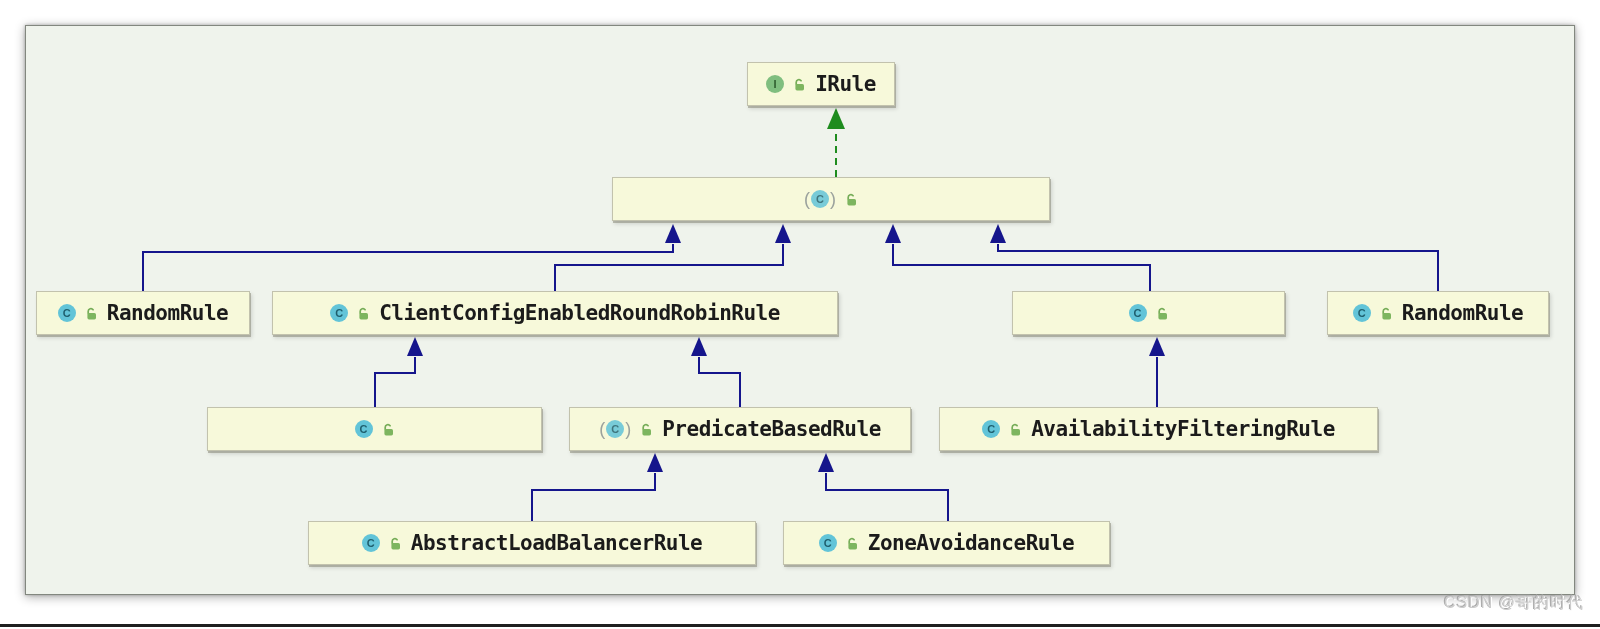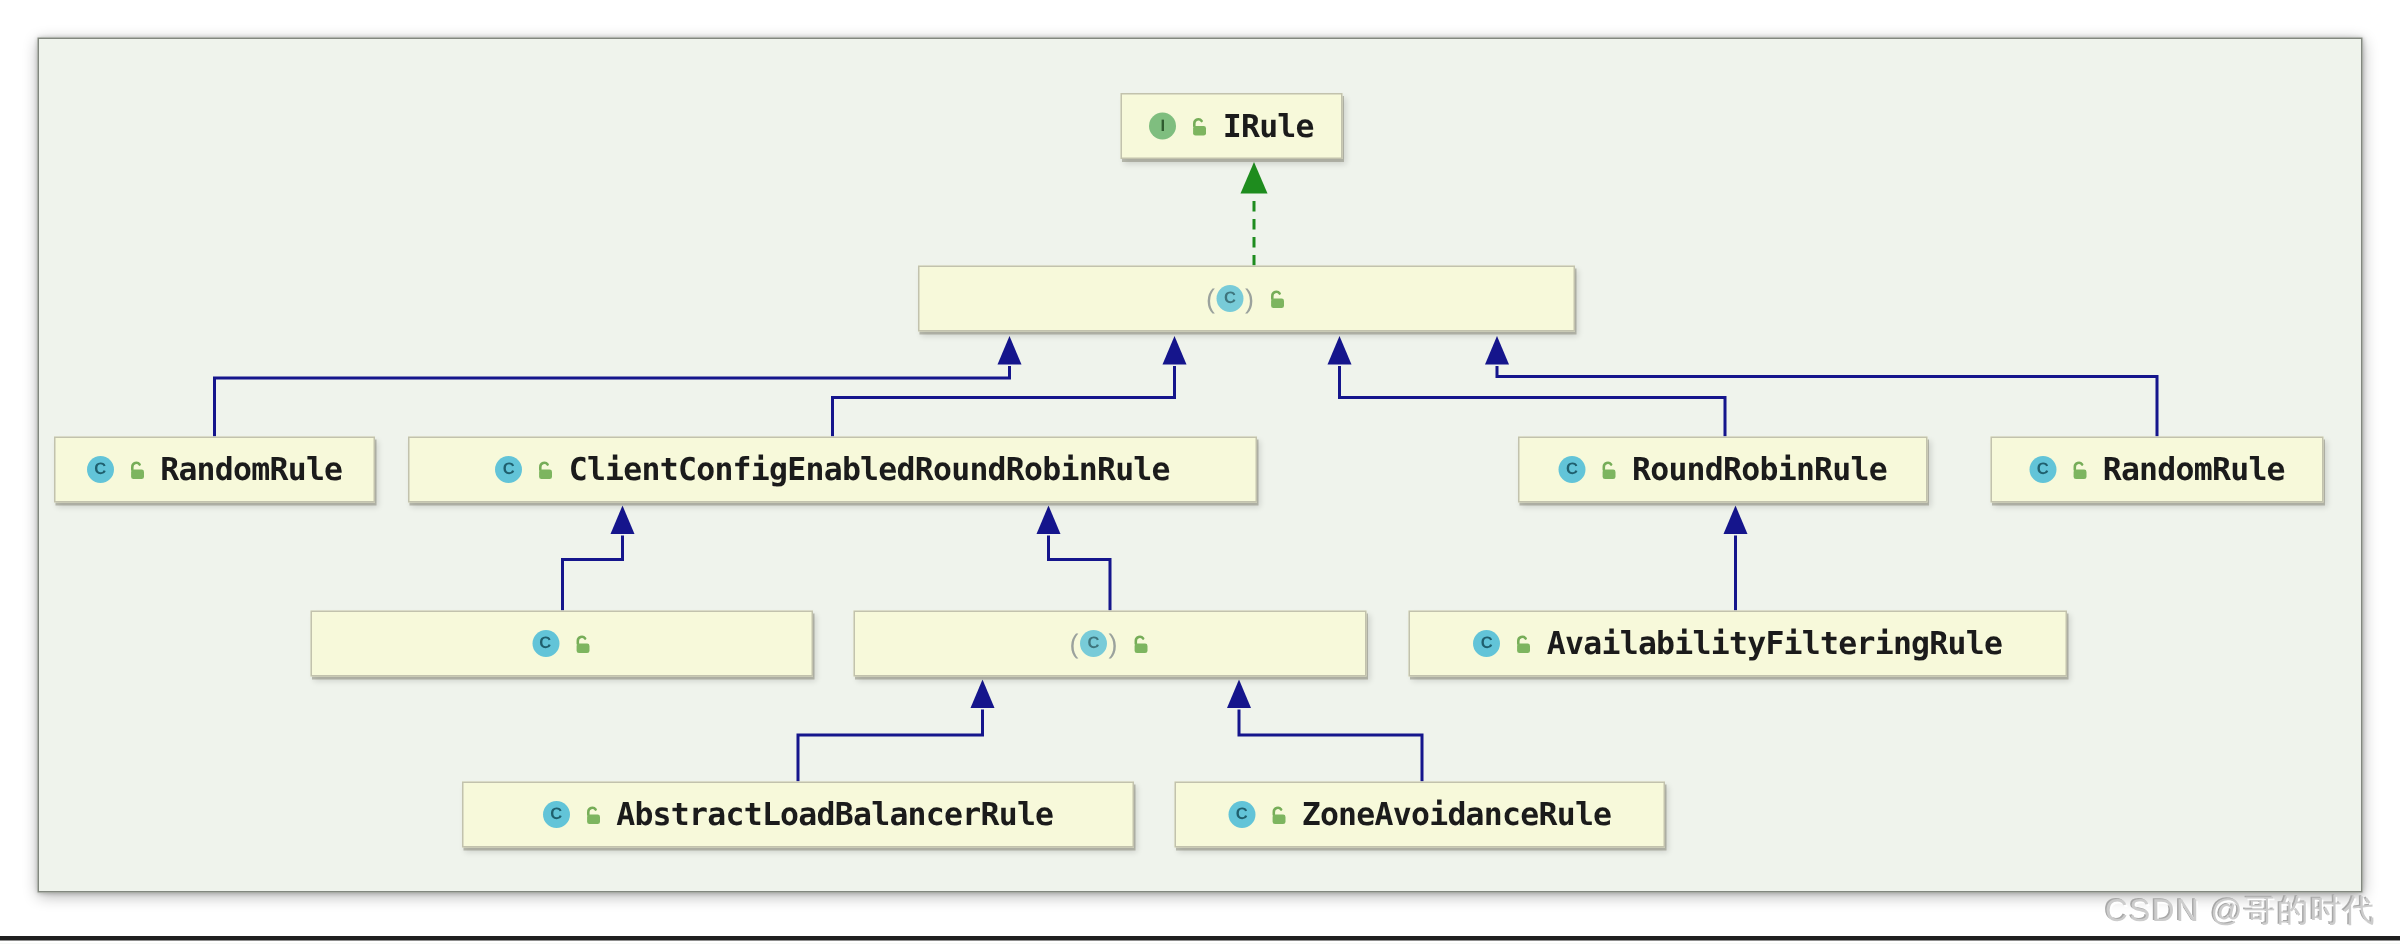--- a/index.html
+++ b/index.html
@@ -51,21 +51,21 @@
   #n-ccerr      {left:272px; top:291px; width:566px}
   #n-roundrobin {left:1012px;top:291px; width:273px}
   #n-random     {left:1327px;top:291px; width:222px}
   #n-bestavail  {left:207px; top:407px; width:335px}
   #n-predicate  {left:569px; top:407px; width:342px}
   #n-wrtr       {left:939px; top:407px; width:439px}
   #n-availfilt  {left:308px; top:521px; width:448px}
   #n-zoneavoid  {left:783px; top:521px; width:327px}
   .watermark{
     position:absolute;top:593px;right:16px;
-    font-family:"Liberation Sans",sans-serif;font-size:21px;letter-spacing:1px;
+    font-family:"Liberation Sans",sans-serif;font-size:16px;letter-spacing:1px;
     color:#cccccc;text-shadow:1px 1px 0 #ffffff,-1px -1px 0 #a8a8a8;
   }
   .bottom-line{position:absolute;left:0;top:624px;width:1600px;height:3px;background:#1f1f1f}
 </style>
 </head>
 <body>
 
 <div class="panel"></div>
 
 <svg class="edges" viewBox="0 0 1600 629">
@@ -157,21 +157,20 @@
     </svg>
   <span class="label">ClientConfigEnabledRoundRobinRule</span>
 </div>
 
 <div class="node" id="n-roundrobin">
   <span class="badge class">C</span>
   <svg class="lock" width="13" height="13" viewBox="0 0 13 13">
       <path d="M3.2 6.2 V4.3 A2.7 2.7 0 0 1 8.1 2.7" fill="none" stroke="#76ad58" stroke-width="1.7" stroke-linecap="round"></path>
       <rect x="2.4" y="6" width="8.6" height="6.4" rx="1.6" fill="#7db55f"></rect>
     </svg>
-  <span class="label">RoundRobinRule</span>
 </div>
 
 <div class="node" id="n-random">
   <span class="badge class">C</span>
   <svg class="lock" width="13" height="13" viewBox="0 0 13 13">
       <path d="M3.2 6.2 V4.3 A2.7 2.7 0 0 1 8.1 2.7" fill="none" stroke="#76ad58" stroke-width="1.7" stroke-linecap="round"></path>
       <rect x="2.4" y="6" width="8.6" height="6.4" rx="1.6" fill="#7db55f"></rect>
     </svg>
   <span class="label">RandomRule</span>
 </div>
@@ -185,20 +184,21 @@
 </div>
 
 <div class="node" id="n-predicate">
   <span class="abstract-wrap">
       <span class="badge class">C</span>
     </span>
   <svg class="lock" width="13" height="13" viewBox="0 0 13 13">
       <path d="M3.2 6.2 V4.3 A2.7 2.7 0 0 1 8.1 2.7" fill="none" stroke="#76ad58" stroke-width="1.7" stroke-linecap="round"></path>
       <rect x="2.4" y="6" width="8.6" height="6.4" rx="1.6" fill="#7db55f"></rect>
     </svg>
+  <span class="label">PredicateBasedRule</span>
 </div>
 
 <div class="node" id="n-wrtr">
   <span class="badge class">C</span>
   <svg class="lock" width="13" height="13" viewBox="0 0 13 13">
       <path d="M3.2 6.2 V4.3 A2.7 2.7 0 0 1 8.1 2.7" fill="none" stroke="#76ad58" stroke-width="1.7" stroke-linecap="round"></path>
       <rect x="2.4" y="6" width="8.6" height="6.4" rx="1.6" fill="#7db55f"></rect>
     </svg>
   <span class="label">AvailabilityFilteringRule</span>
 </div>

